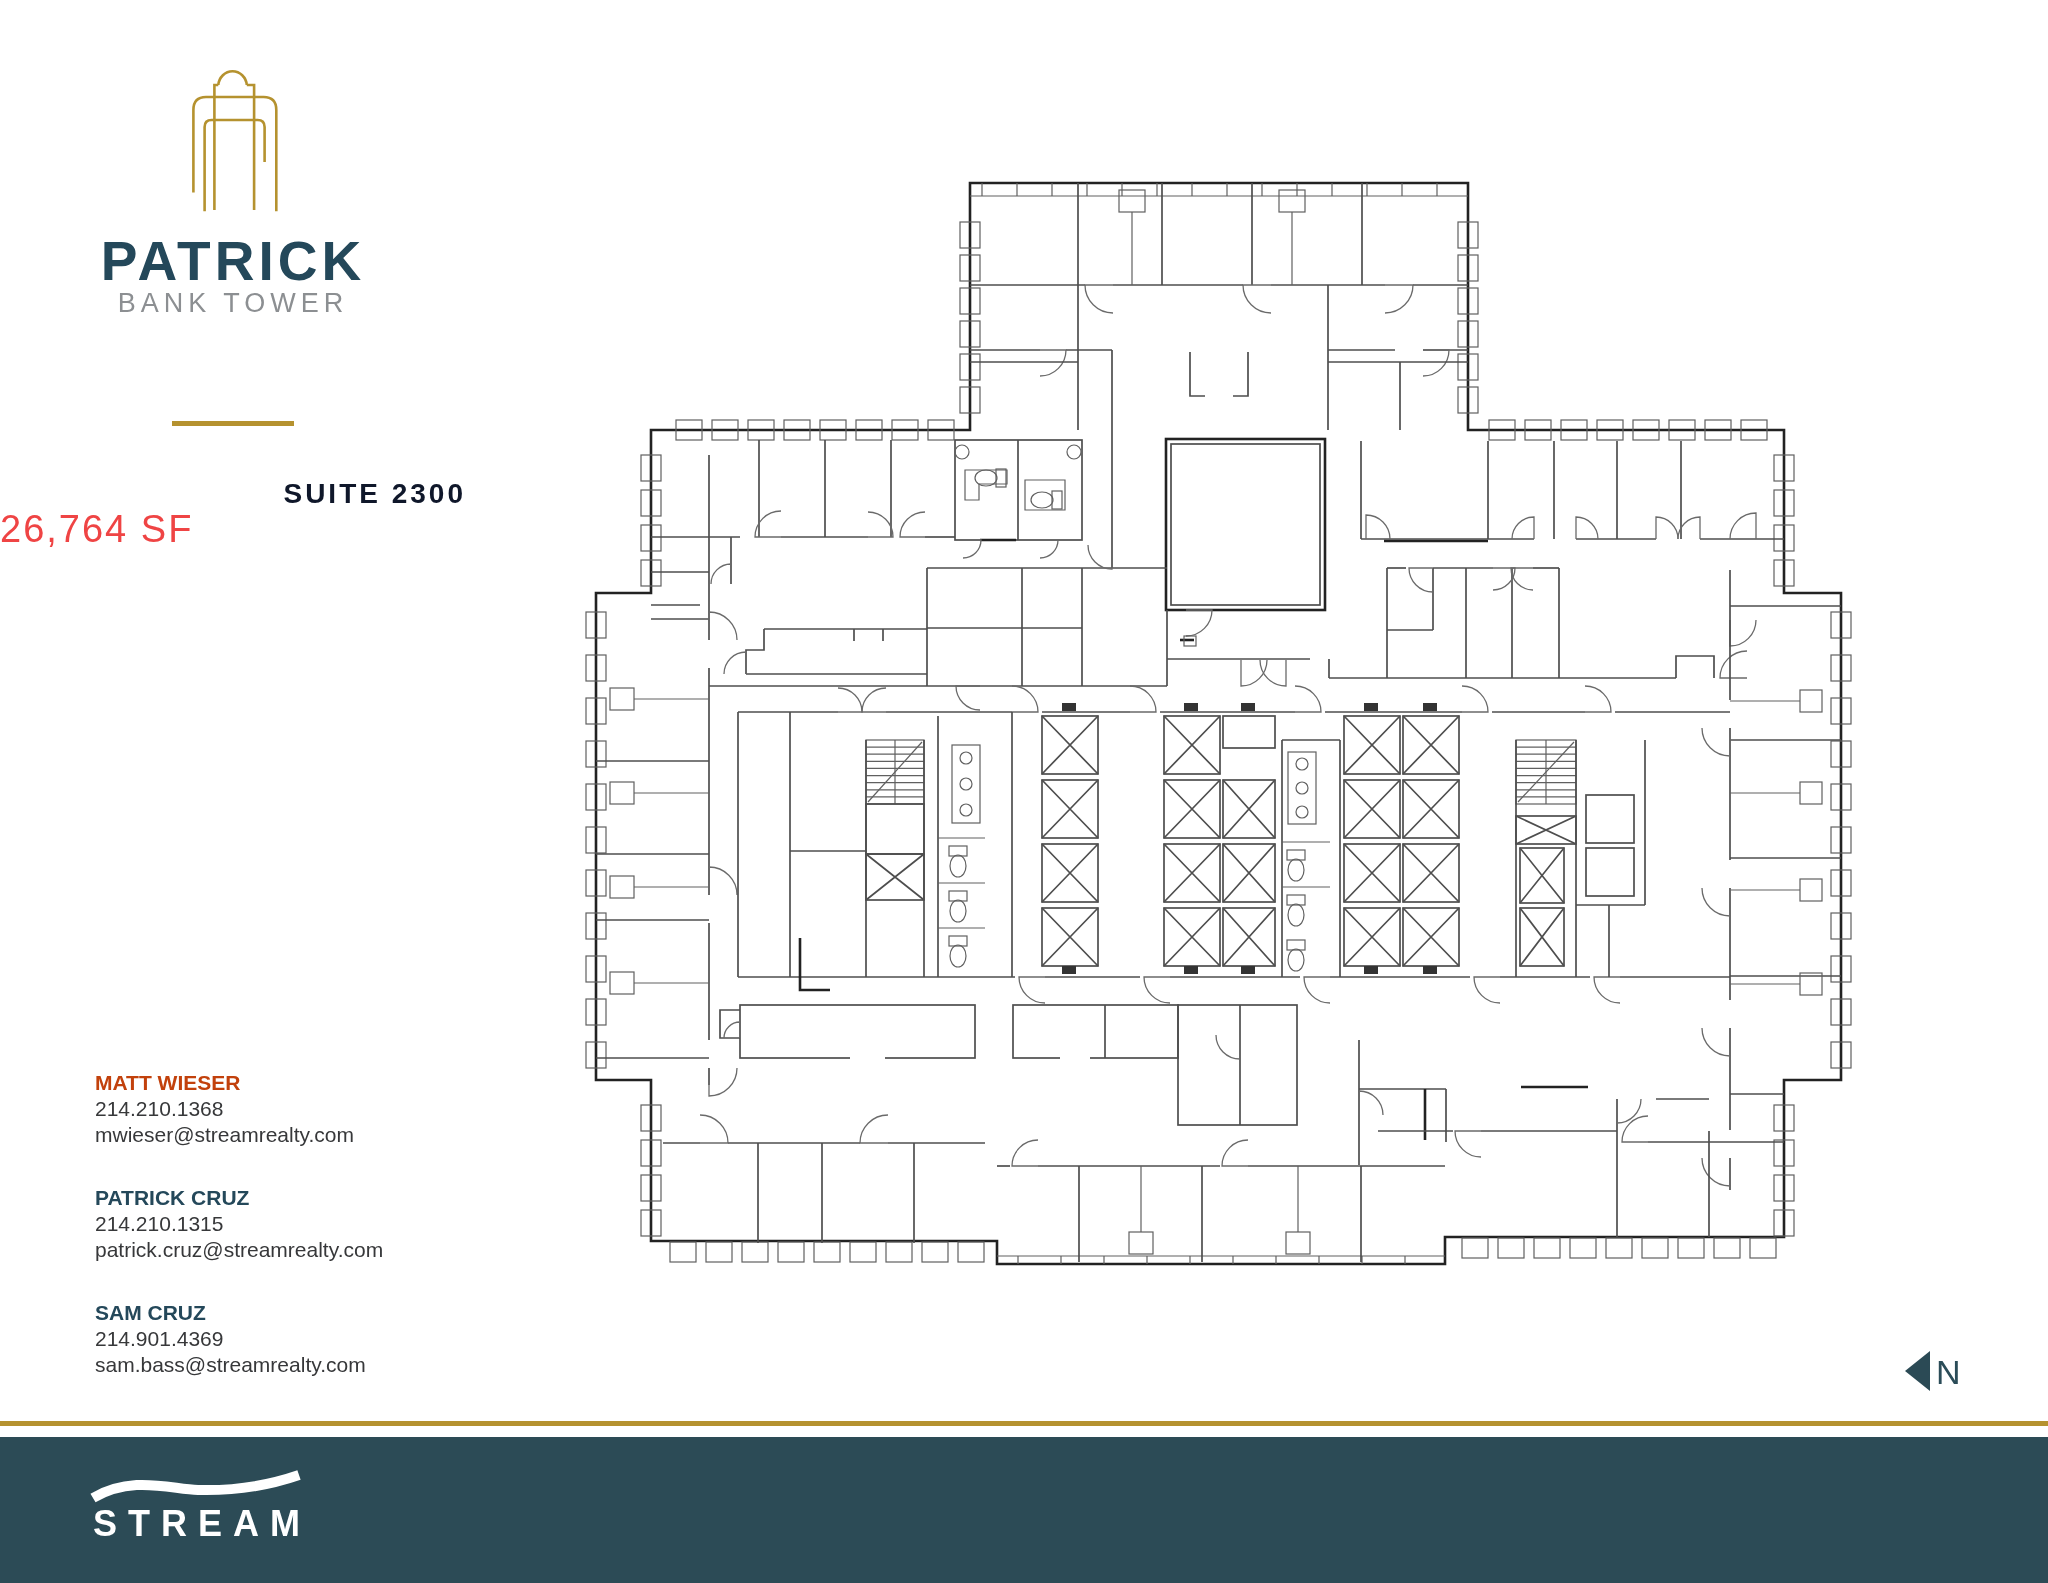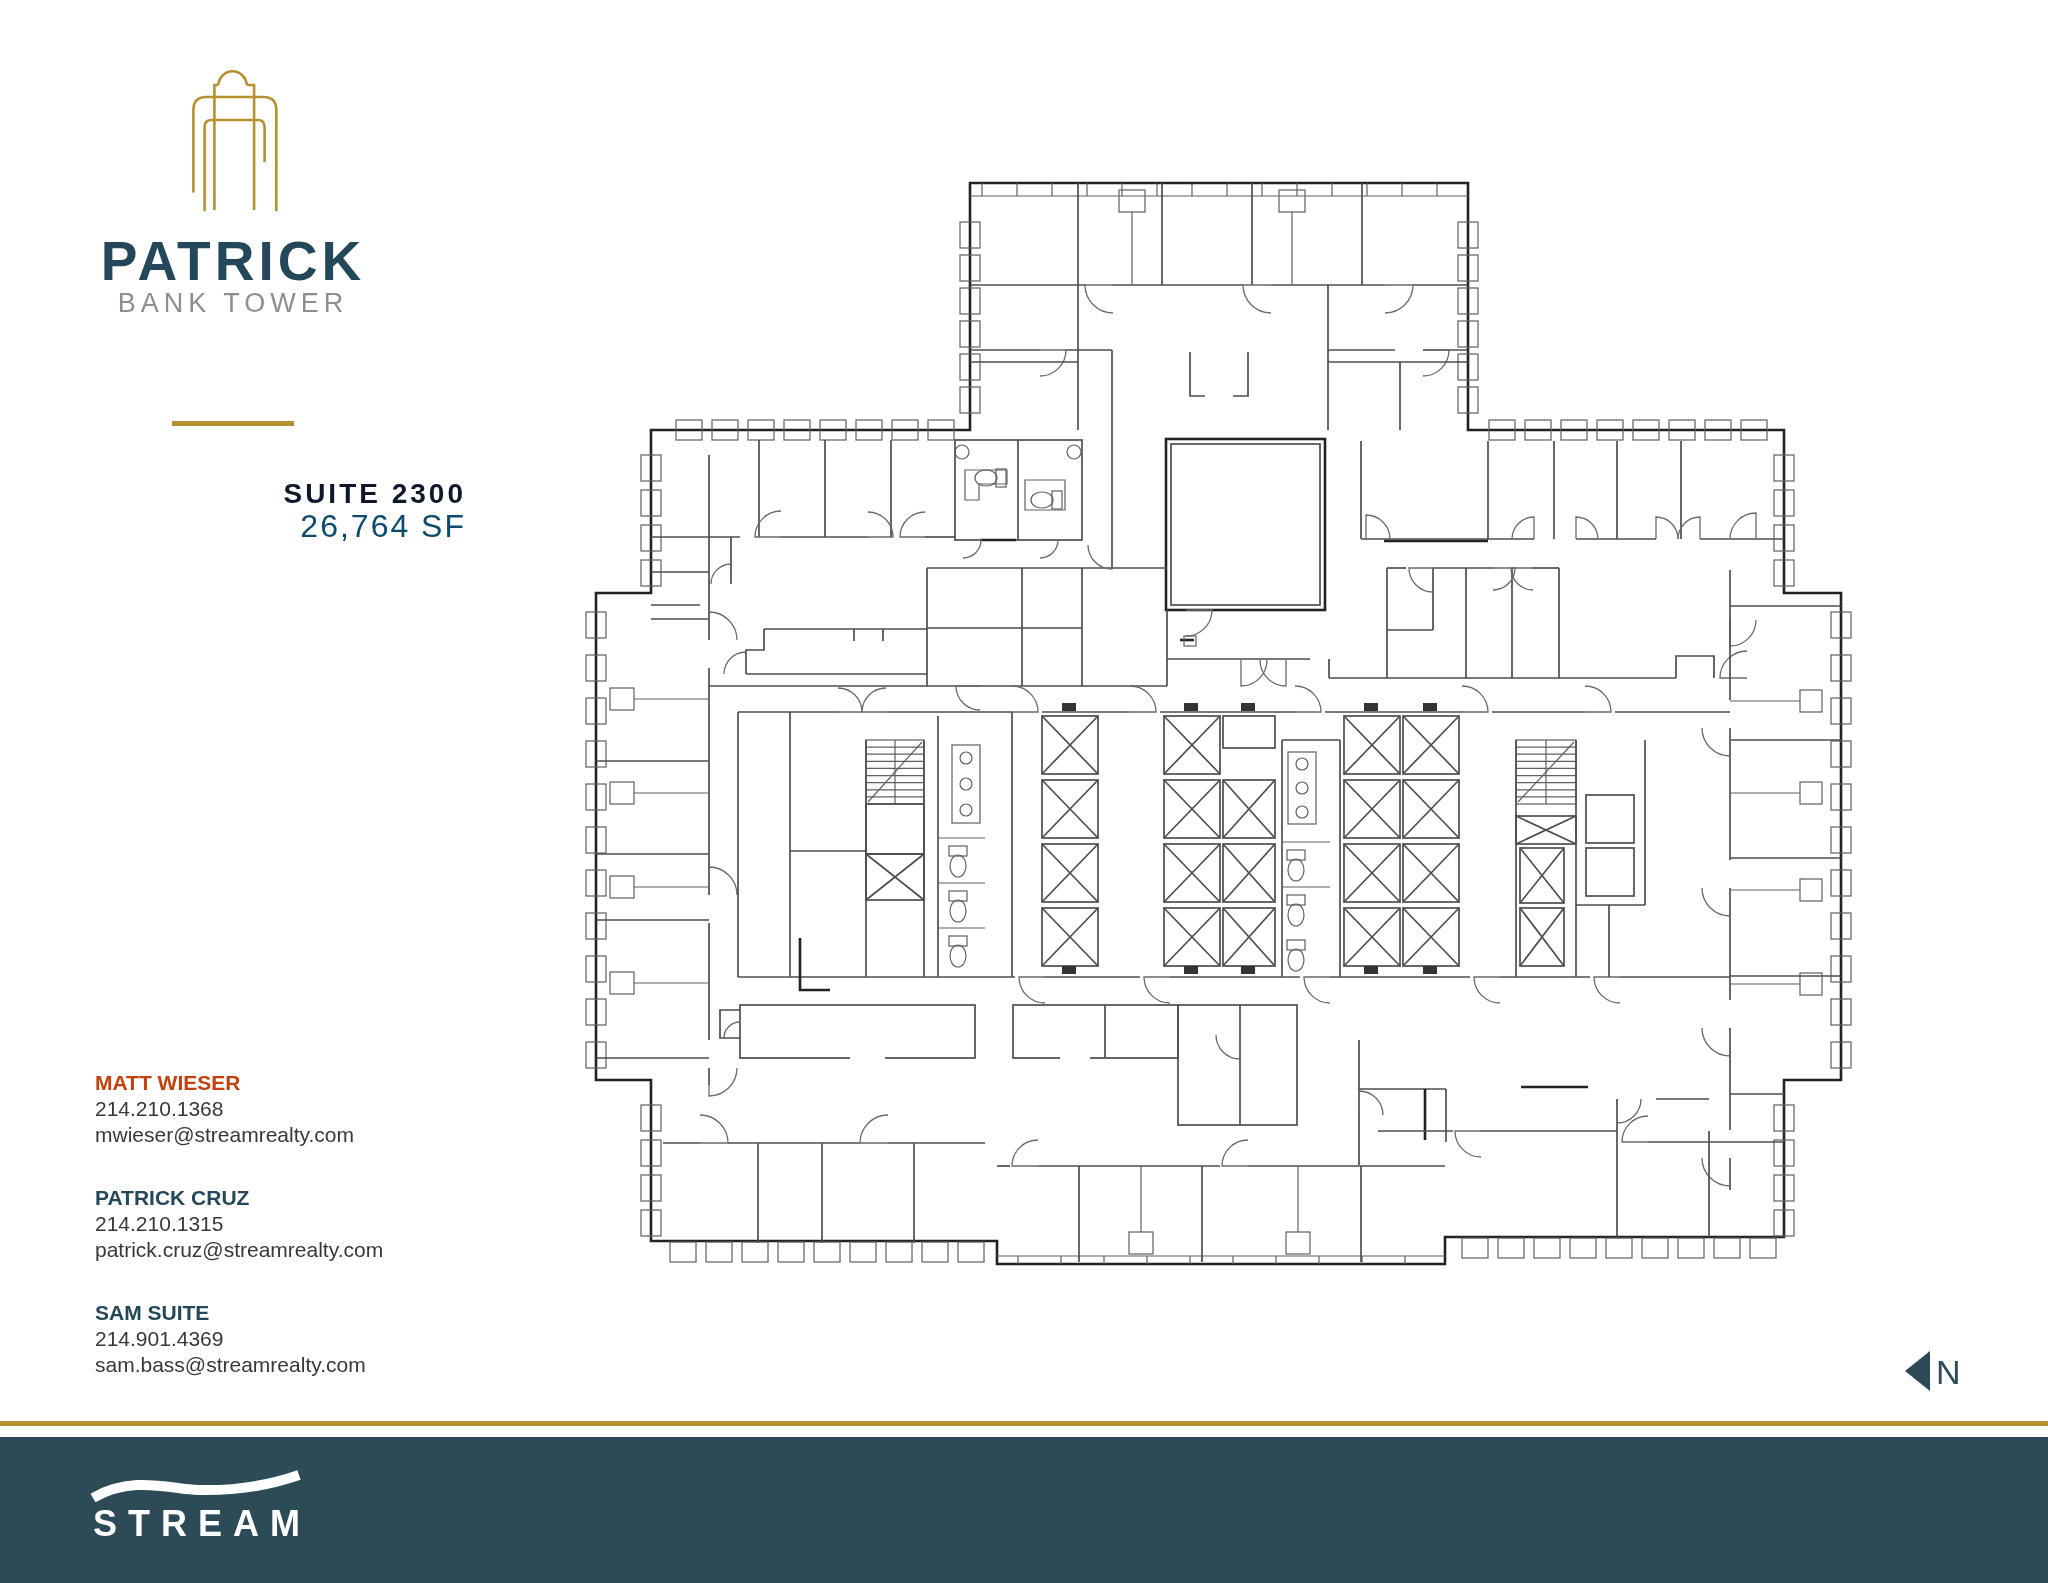--- a/index.html
+++ b/index.html
@@ -19,31 +19,31 @@
   font-size:55px;font-weight:bold;letter-spacing:4px;">PATRICK</div>
 
 <div class="abs" style="left:0px;top:288px;width:466px;text-align:center;color:#8c8f92;
   font-size:27px;font-weight:normal;letter-spacing:5px;">BANK TOWER</div>
 
 <div class="abs" style="left:172px;top:421px;width:122px;height:5px;background:#b5922f;"></div>
 
 <div class="abs" style="left:0px;top:478px;width:466px;text-align:right;color:#0f172a;
   font-size:28px;font-weight:bold;letter-spacing:3px;">SUITE 2300</div>
 
-<div class="abs" style="left:0px;top:508px;width:466px;text-align:right;color:#0c4a6e;
-  font-size:32px;letter-spacing:2px;">26,764 SF</div>
+<div class="abs" style="left:0px;top:508px;width:466px;text-align:left;color:#ef4444;
+  font-size:38px;letter-spacing:2px;">26,764 SF</div>
 
 <div class="abs" style="left:95px;top:1070px;font-size:21px;color:#37383a;line-height:26px;">
 <span style="color:#c2410c;font-weight:bold;">MATT WIESER</span><br>214.210.1368<br>mwieser@streamrealty.com</div>
 
 <div class="abs" style="left:95px;top:1185px;font-size:21px;color:#37383a;line-height:26px;">
 <span style="color:#24485a;font-weight:bold;">PATRICK CRUZ</span><br>214.210.1315<br>patrick.cruz@streamrealty.com</div>
 
 <div class="abs" style="left:95px;top:1300px;font-size:21px;color:#37383a;line-height:26px;">
-<span style="color:#24485a;font-weight:bold;">SAM SUITE</span><br>214.901.4369<br>sam.bass@streamrealty.com</div>
+<span style="color:#24485a;font-weight:bold;">SAM CRUZ</span><br>214.901.4369<br>sam.bass@streamrealty.com</div>
 
 <div class="abs" style="left:0;top:0;"><svg width="2048" height="1583" viewBox="0 0 2048 1583">
       <style>.W{fill:none;stroke:#222222;stroke-width:2.6;}.w{fill:none;stroke:#4e4e4e;stroke-width:1.7;}.f{fill:none;stroke:#606060;stroke-width:1.2;}.d{fill:none;stroke:#6a6a6a;stroke-width:1.3;}.bg{stroke:#ffffff;stroke-width:3;}</style>
       <path class="W" d="M970,183 H1468 V430 H1784 V593 H1841 V1080 H1784 V1237 H1445 V1264 H997 V1241 H651 V1080 H596 V593 H651 V430 H970 Z"></path>
       <path class="f" d="M970,196 L1468,196"></path>
       <path class="f" d="M982,183 L982,196"></path>
       <path class="f" d="M1017,183 L1017,196"></path>
       <path class="f" d="M1052,183 L1052,196"></path>
       <path class="f" d="M1087,183 L1087,196"></path>
       <path class="f" d="M1122,183 L1122,196"></path>

